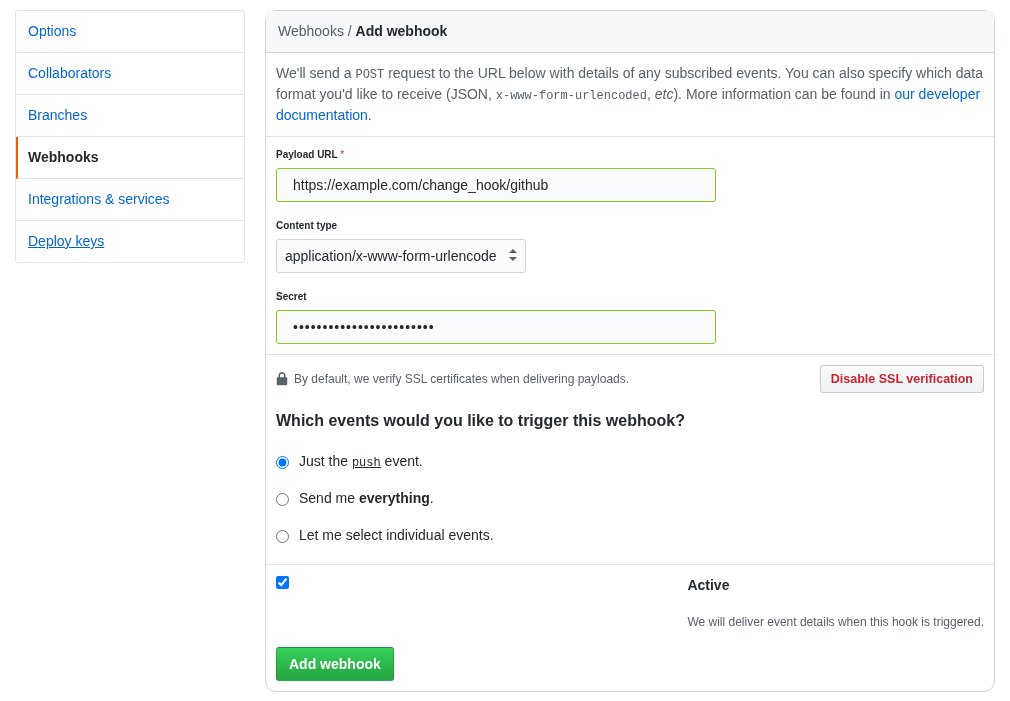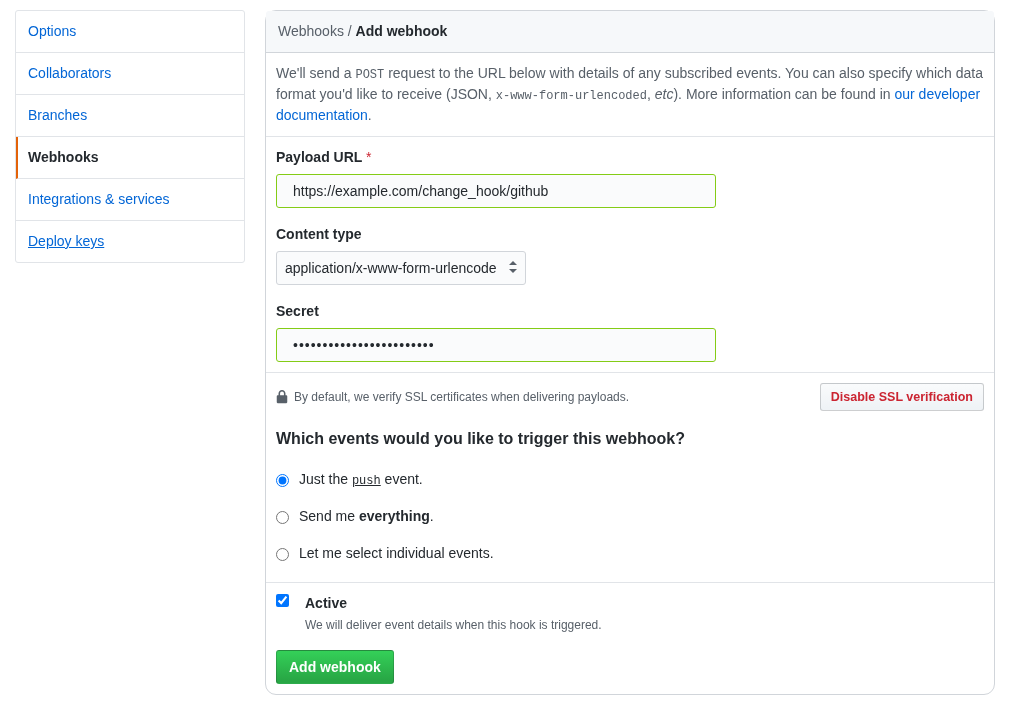--- a/index.html
+++ b/index.html
@@ -87,21 +87,21 @@
     }
     .form-group {
       margin-top: 16px;
     }
     .form-group:first-child {
       margin-top: 0;
     }
     .form-label {
       display: block;
       font-weight: 600;
-      font-size: 14px;
+      font-size: 10px;
       color: #24292e;
       margin-bottom: 6px;
     }
     .required-star {
       color: #cb2431;
       font-weight: 400;
     }
     .text-input {
       width: 440px;
       max-width: 100%;
@@ -210,33 +210,34 @@
     }
     .radio-item code {
       font-family: SFMono-Regular, Consolas, "Liberation Mono", Menlo, monospace;
       font-size: 12px;
       text-decoration: underline;
     }
     .checkbox-item {
       display: flex;
       align-items: flex-start;
       gap: 16px;
+      justify-content: space-between;
     }
     .checkbox-item .cb-body {
       display: flex;
       flex-direction: column;
     }
     .checkbox-item .cb-label {
       font-weight: 600;
       font-size: 14px;
     }
     .checkbox-item .cb-desc {
       font-size: 12px;
       color: #586069;
-      margin-top: 2px;
+      margin-top: 17px;
     }
     .btn-primary {
       background: linear-gradient(-180deg, #34d058, #28a745 90%);
       color: #fff;
       border: 1px solid rgba(27,31,35,.2);
       margin-top: 16px;
     }
     .pw-dots {
       letter-spacing: 1px;
       font-family: Verdana, sans-serif;

